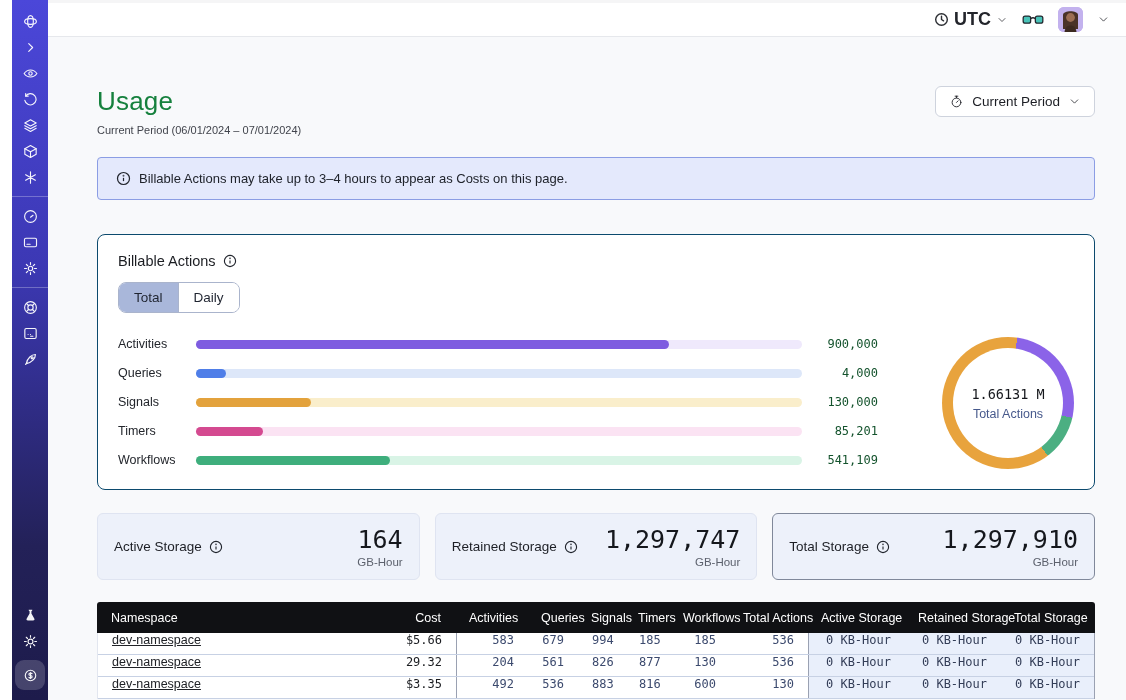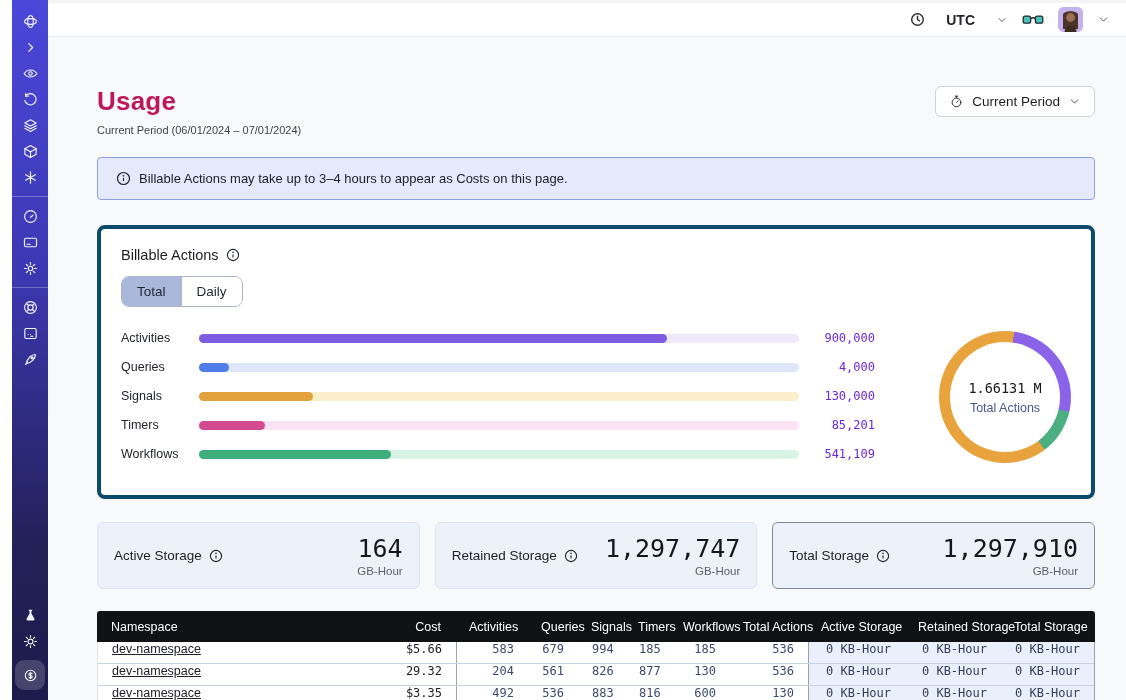--- a/index.html
+++ b/index.html
@@ -17,56 +17,56 @@
                    stroke-linecap:round; stroke-linejoin:round; opacity:.95; }
   .side-div { width:36px; height:1px; background:rgba(255,255,255,.28); margin:6px 0; flex:0 0 auto; }
   .side-spacer { flex:1 1 auto; }
   .side-selected { background:rgba(255,255,255,.18); border-radius:9px; width:30px; height:30px; margin-top:6px; }
 
   
   .main { position:absolute; left:48px; top:0; width:1078px; height:700px; background:#f8f9fb; }
   .window-strip { height:3px; background:#f5f5f6; }
   .topbar { height:34px; background:#ffffff; border-bottom:1px solid #e6e8ec;
             display:flex; align-items:center; justify-content:flex-end; padding-right:16px; gap:14px; }
-  .tz-btn { display:flex; align-items:center; gap:21px; font-size:14px; font-weight:bold; color:#23252b; cursor:pointer; }
+  .tz-btn { display:flex; align-items:center; gap:5px; font-size:18px; font-weight:bold; color:#23252b; cursor:pointer; }
   .tz-btn svg, .chev svg { stroke:#2c2e33; fill:none; stroke-width:1.5; stroke-linecap:round; stroke-linejoin:round; }
   .glasses { cursor:pointer; display:flex; align-items:center; }
   .avatar { width:25px; height:25px; border-radius:6px; background:#c3b2ee; overflow:hidden; cursor:pointer; }
   .chev { display:flex; align-items:center; cursor:pointer; }
 
   .content { padding:49px 31px 0 49px; }
 
   
   .head-row { display:flex; justify-content:space-between; align-items:flex-start; }
-  .page-title { font-size:26px; font-weight:700; letter-spacing:.2px; color:#be185d; }
+  .page-title { font-size:26px; font-weight:400; letter-spacing:.2px; color:#15803d; }
   .page-sub { font-size:11px; color:#41444c; margin-top:7px; }
   .period-btn { display:flex; align-items:center; gap:8px; background:#fff; border:1px solid #ced3dd;
                 border-radius:6px; padding:7px 13px; font-size:13.5px; color:#1c1e24; cursor:pointer; }
   .period-btn svg { stroke:#26282e; fill:none; stroke-width:1.5; stroke-linecap:round; stroke-linejoin:round; }
 
   
   .banner { margin-top:21px; background:#e4e9fc; border:1px solid #8b9de4; border-radius:4px;
             padding:13px 18px; font-size:13px; color:#20242c; display:flex; align-items:center; gap:8px; }
   .info-i svg { stroke:#20242c; fill:none; stroke-width:1.3; display:block; }
 
   
-  .card { margin-top:25px; background:#ffffff; border:4px solid #0c4a6e; border-radius:8px; padding:18px 20px 32px; }
+  .card { margin-top:34px; background:#ffffff; border:1px solid #0c4a6e; border-radius:8px; padding:18px 20px 20px; }
   .card-title { font-size:14.5px; font-weight:500; color:#1b1d22; display:flex; align-items:center; gap:7px; }
   .seg { margin-top:13px; display:inline-flex; border:1px solid #aab4cc; border-radius:8px; overflow:hidden; }
   .seg button { font-family:inherit; font-size:13.5px; padding:7px 15px; border:none; background:#fff; color:#1f2430; cursor:pointer; }
   .seg button.active { background:#a9b7da; }
   .seg button + button { border-left:1px solid #aab4cc; }
 
   .chart-flex { display:flex; margin-top:24px; }
   .bars { flex:1 1 auto; margin-right:26px; display:flex; flex-direction:column; gap:15px; }
   .bar-row { display:flex; align-items:center; }
   .bar-label { width:66px; font-size:12.5px; color:#23262c; flex:0 0 auto; }
   .bar-track { flex:1 1 auto; height:9px; border-radius:5px; margin:0 14px 0 12px; }
   .bar-fill { height:9px; border-radius:5px; }
-  .bar-value { width:62px; text-align:right; font-size:12px; color:#6d28d9; flex:0 0 auto; }
+  .bar-value { width:62px; text-align:right; font-size:12px; color:#14532d; flex:0 0 auto; }
 
   .donut-zone { width:170px; flex:0 0 auto; display:flex; align-items:center; justify-content:flex-end; }
   .donut { position:relative; width:132px; height:132px; border-radius:50%; }
   .donut::after { content:""; position:absolute; inset:11px; background:#fff; border-radius:50%; }
   .donut-center { position:absolute; inset:0; display:flex; flex-direction:column; align-items:center;
                   justify-content:center; z-index:2; gap:5px; }
   .donut-value { font-size:13.5px; color:#15171c; }
   .donut-label { font-size:12.5px; color:#47598c; }
 
   

